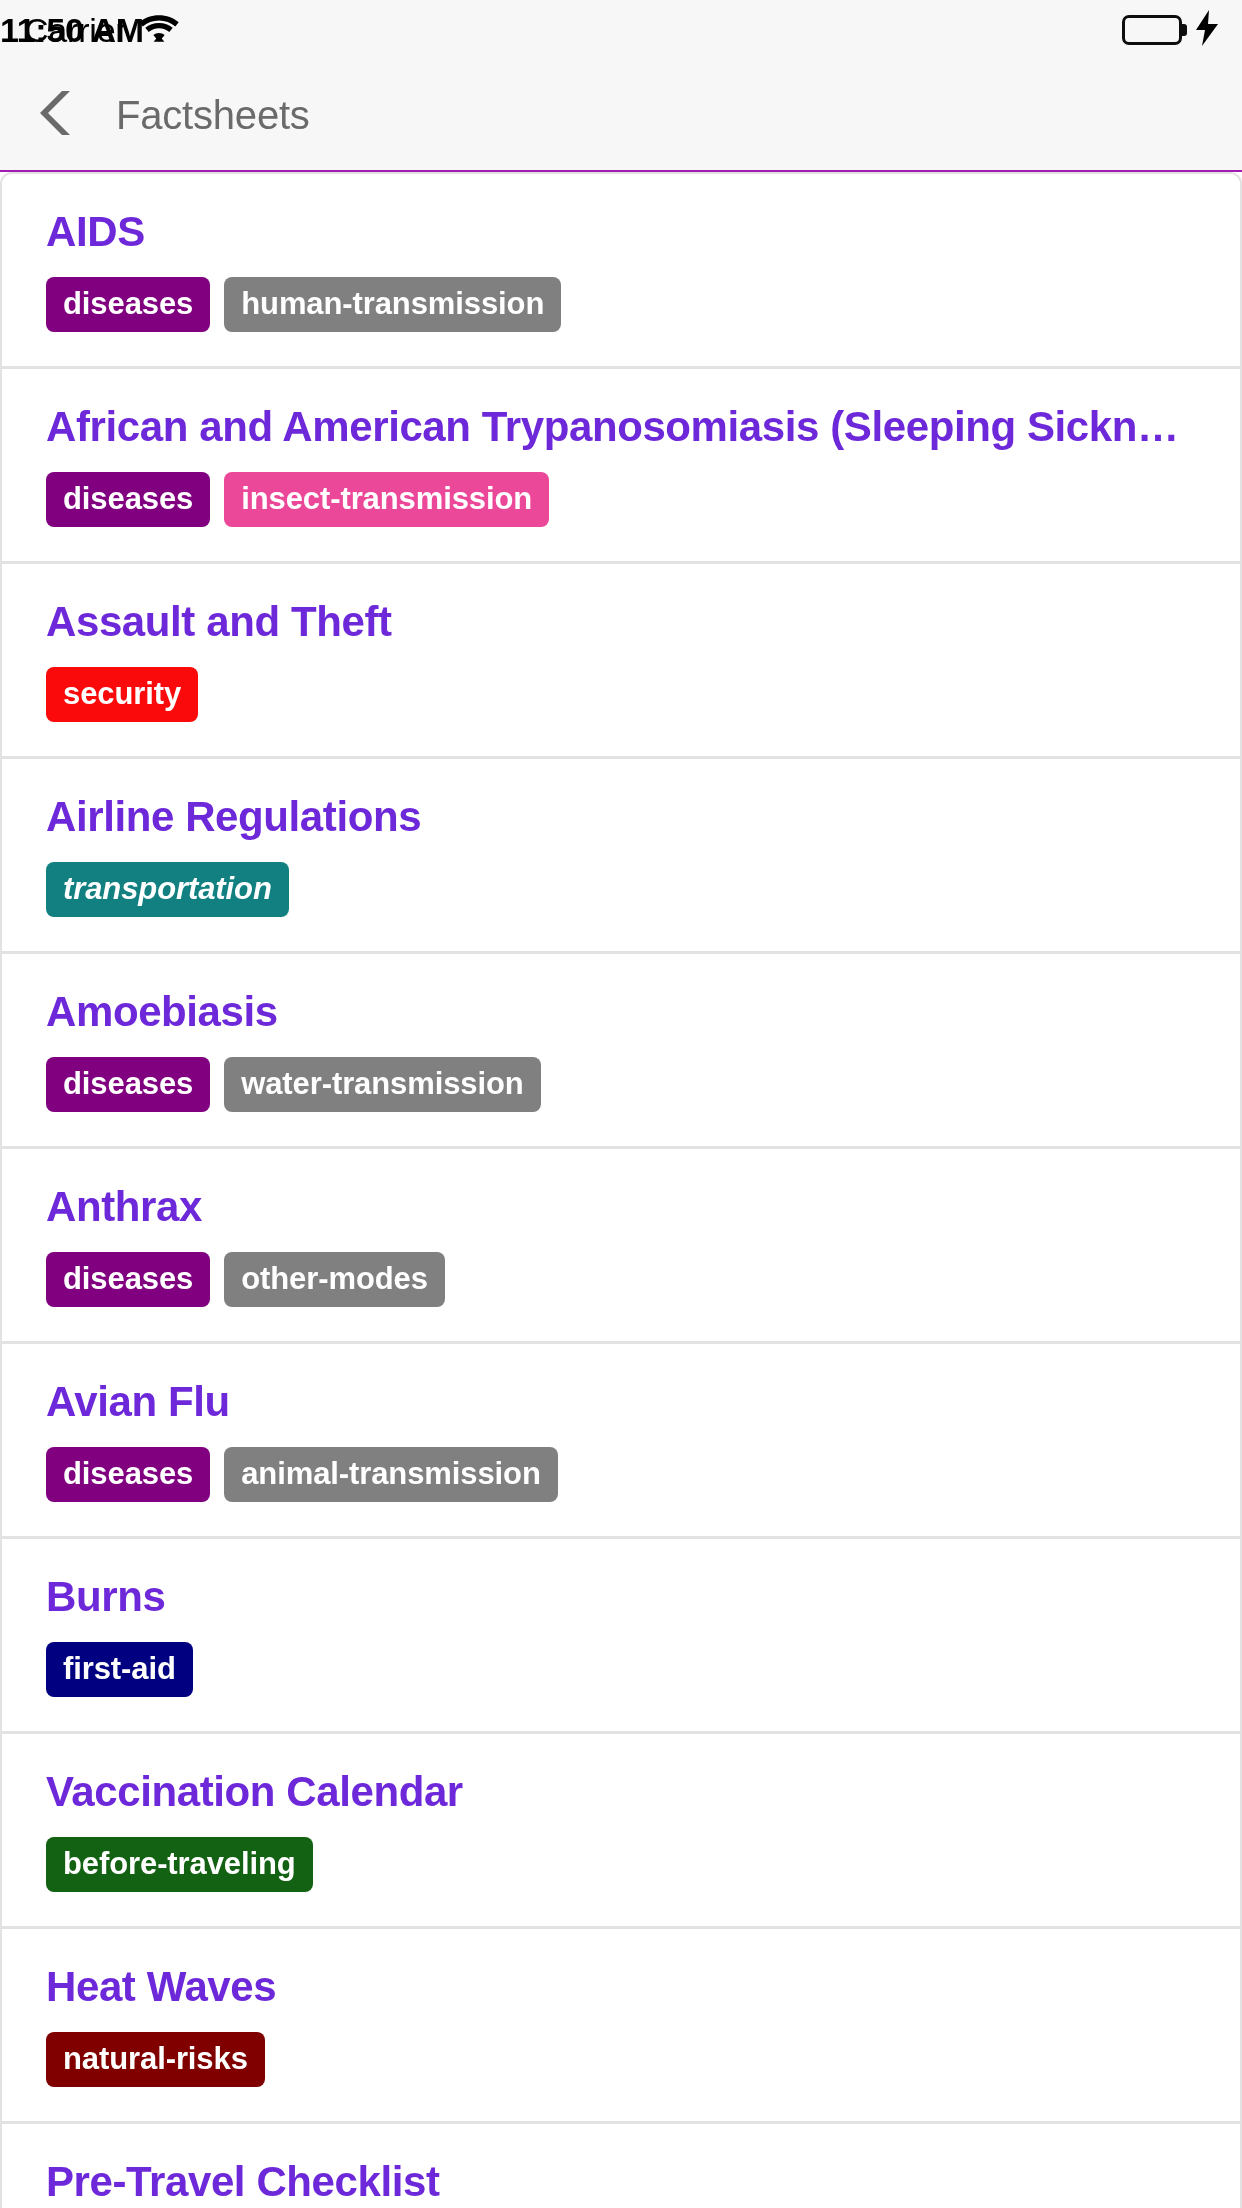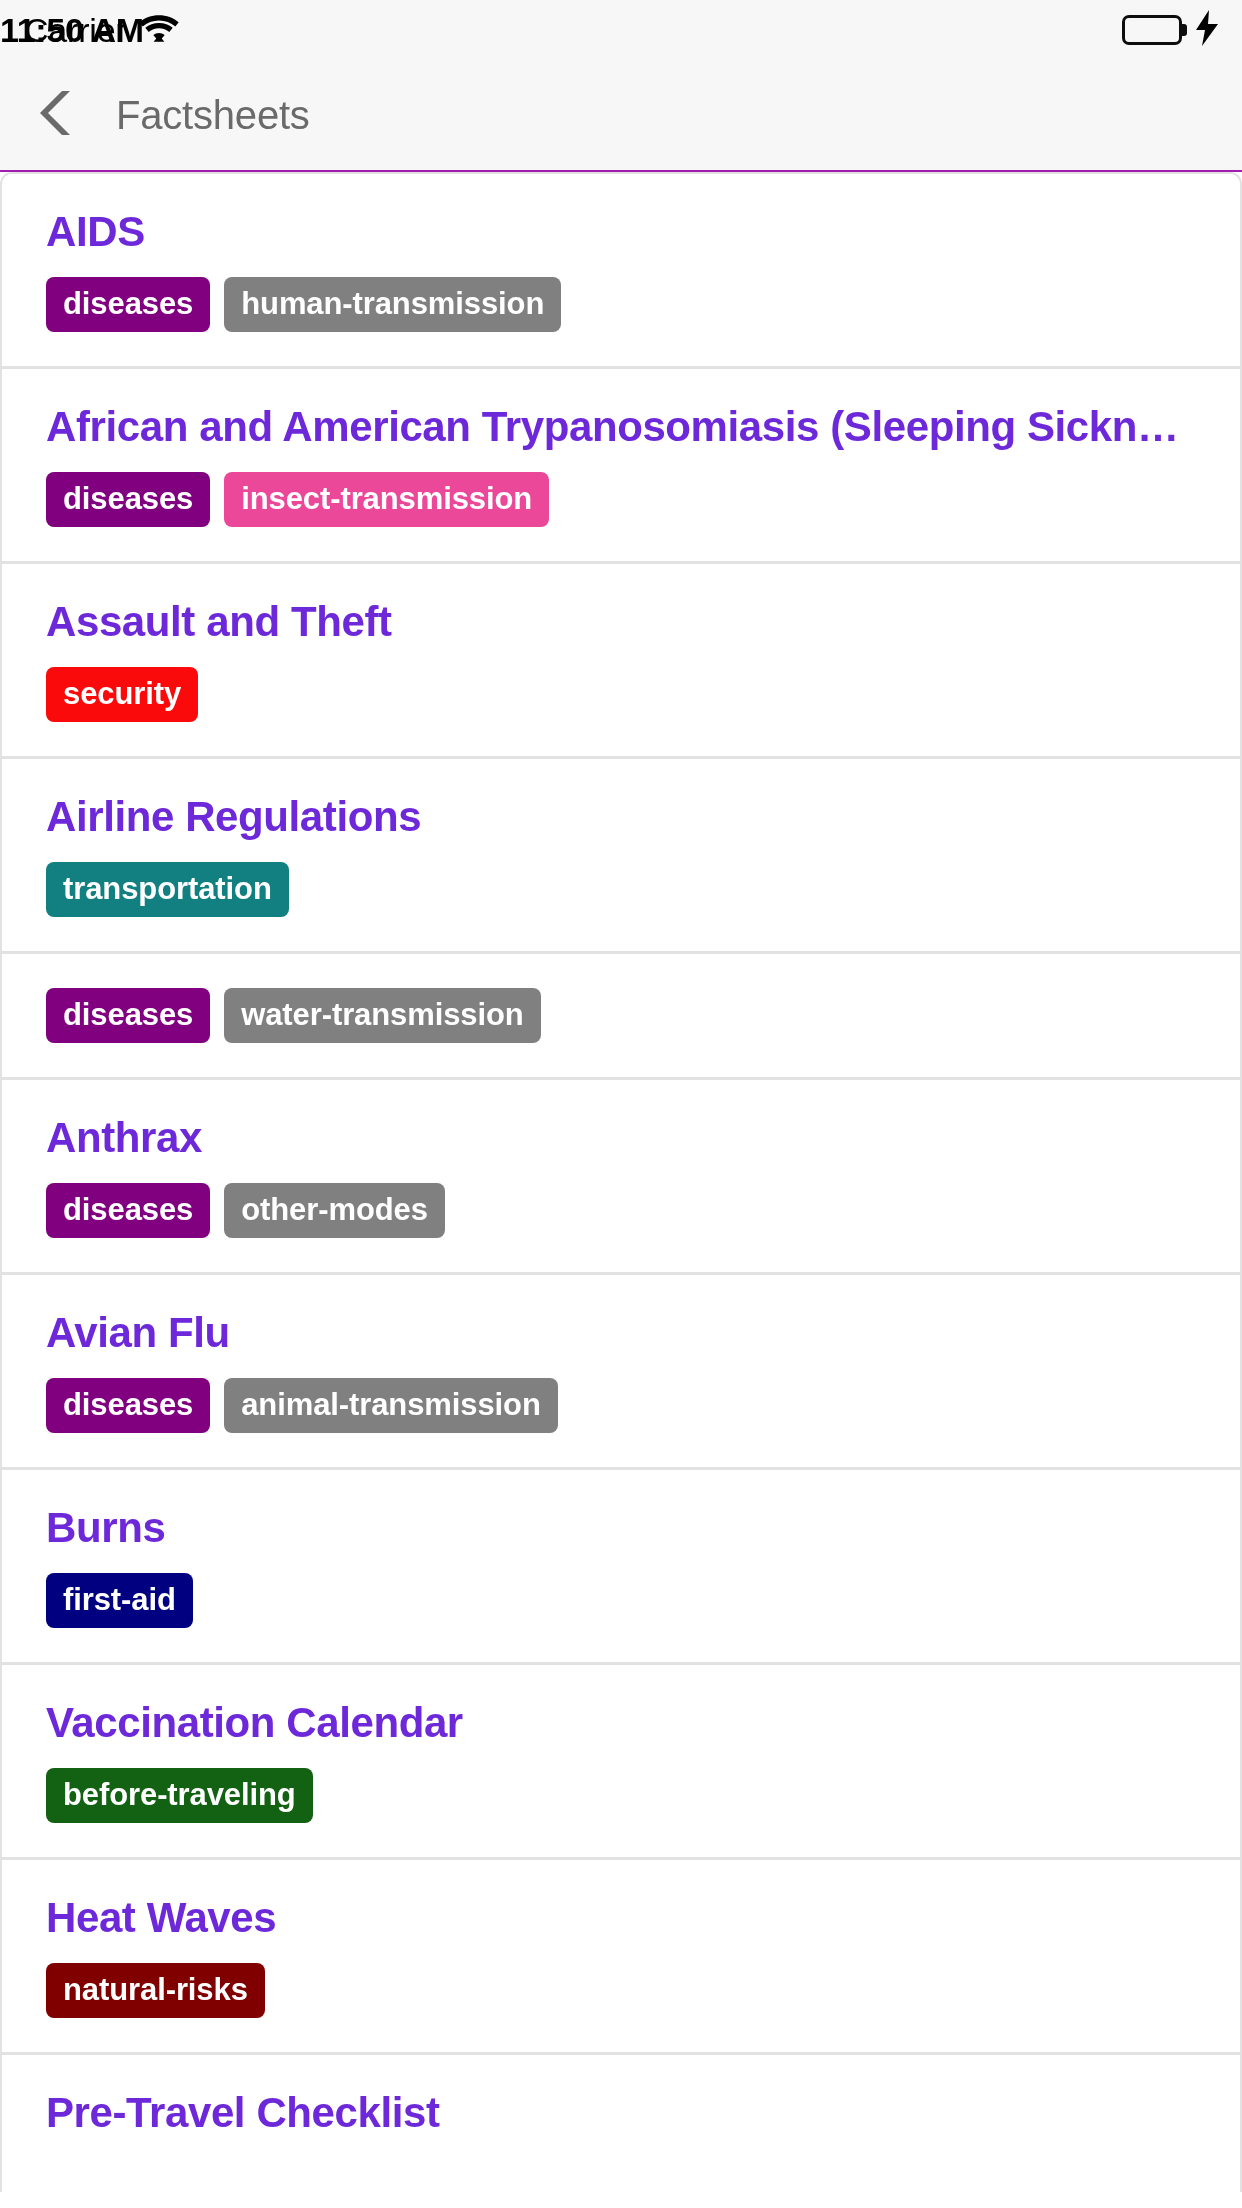--- a/index.html
+++ b/index.html
@@ -223,24 +223,25 @@
     </div>
     <div class="list-item">
       <div class="item-title">Assault and Theft</div>
       <div class="tag-row">
         <span class="tag" style="background: rgb(250, 10, 10);">security</span>
       </div>
     </div>
     <div class="list-item">
       <div class="item-title">Airline Regulations</div>
       <div class="tag-row">
-        <span class="tag" style="background: rgb(18, 128, 128);">transportation</span>
-      </div>
-    </div>
-    <div class="list-item">
+        <span class="tag" style="background: rgb(18, 128, 128); font-style: italic;">transportation</span>
+      </div>
+    </div>
+    <div class="list-item">
+      <div class="item-title">Amoebiasis</div>
       <div class="tag-row">
         <span class="tag" style="background: rgb(128, 0, 128);">diseases</span>
         <span class="tag" style="background: rgb(128, 128, 128);">water-transmission</span>
       </div>
     </div>
     <div class="list-item">
       <div class="item-title">Anthrax</div>
       <div class="tag-row">
         <span class="tag" style="background: rgb(128, 0, 128);">diseases</span>
         <span class="tag" style="background: rgb(128, 128, 128);">other-modes</span>

